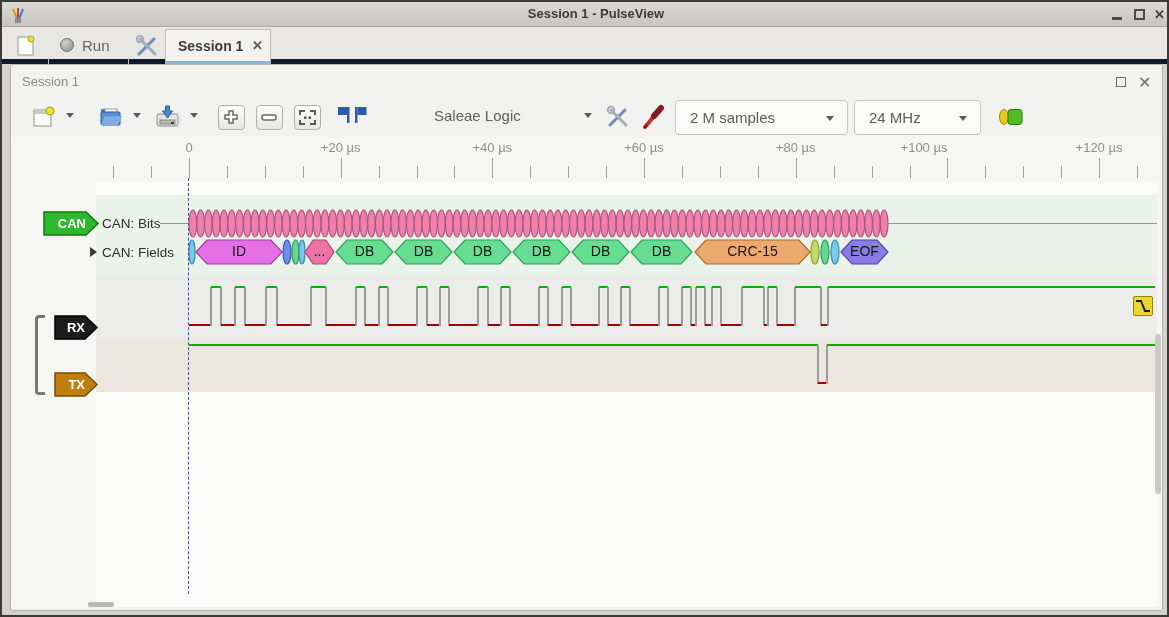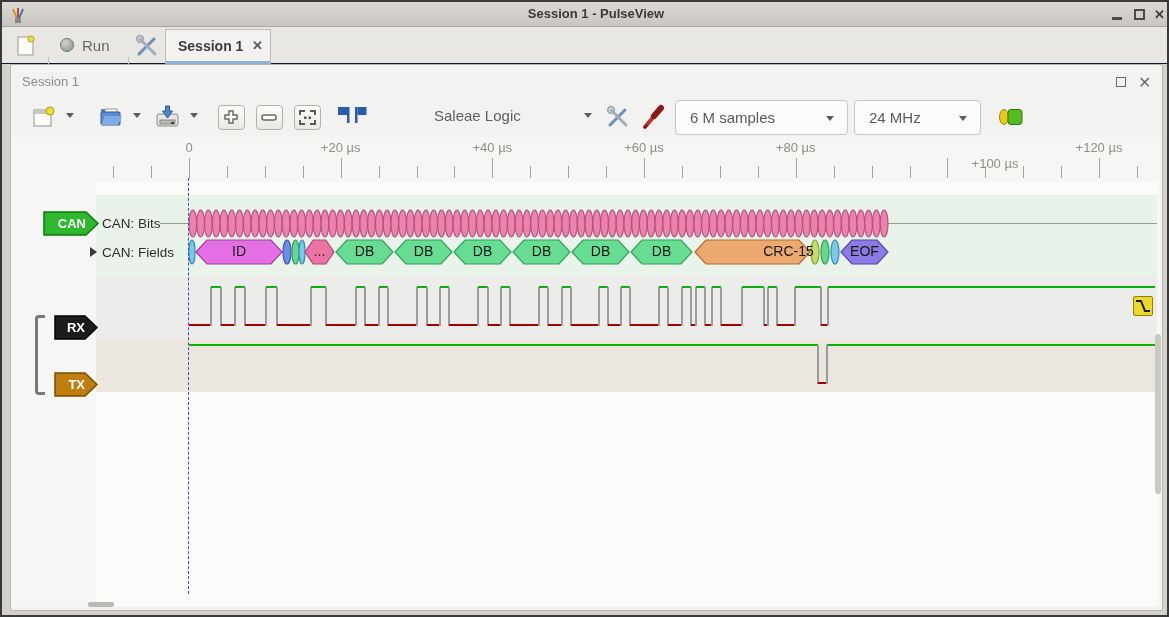--- a/index.html
+++ b/index.html
@@ -14,21 +14,21 @@
     background:linear-gradient(#dcd8d3,#c9c5c0); border-bottom:1px solid #aaa6a1; }
   #win-title { left:0; right:0; top:4px; text-align:center; font-size:13px;
     font-weight:bold; color:#3a3a3a;margin-left:23px; }
   .winctl { top:7px; width:14px; height:12px; cursor:default; }
   .winmin { border-bottom:3px solid #4a4a4a; height:11px; width:10px; }
   .winmax { border:2px solid #4a4a4a; width:11px; height:11px; }
   .winclose { font-size:13px; font-weight:bold; color:#3e3e3e; line-height:12px; }
 
   
   #main-toolbar { left:0; top:25px; width:100%; height:37px; background:#e9e7e3;
-    border-bottom:1px solid #0f172a; }
+    border-bottom:5px solid #0f172a; }
   .vsep { top:30px; width:1px; height:28px; background:#c6c3be; }
   .tbtn { border-radius:3px; }
   #run-label { color:#666; font-size:15px; }
   #tab { left:163px; top:2px; width:106px; height:35px; background:#f3f2f0;
     border:1px solid #c0bdb8; border-bottom:3px solid #8cb4da; }
   #tab-label { font-size:14px; font-weight:bold; color:#3c3c3c; left:12px; top:8px; }
   .xglyph { color:#5a5a5a; font-size:13px; font-weight:bold; }
 
   
   #panel { left:8px; top:62px; width:1153px; height:547px; background:#f2f2f0;
@@ -203,21 +203,21 @@
     </div>
     <div class="abs" style="left:629px;top:5px;width:26px;height:28px">
       <svg width="26" height="28">
         <line x1="5" y1="24" x2="16" y2="11" stroke="#c23030" stroke-width="4" stroke-linecap="round"></line>
         <line x1="14" y1="13" x2="21" y2="5" stroke="#8a1a1a" stroke-width="6" stroke-linecap="round"></line>
         <line x1="4" y1="25" x2="7" y2="22" stroke="#7a1010" stroke-width="2"></line>
       </svg>
     </div>
 
     <div class="abs combo" style="left:664px;top:2px;width:173px">
-      <div class="combo-text">6 M samples</div>
+      <div class="combo-text">2 M samples</div>
       <div class="abs dd-arrow" style="left:150px;top:15px"></div>
     </div>
     <div class="abs combo" style="left:843px;top:2px;width:127px">
       <div class="combo-text">24 MHz</div>
       <div class="abs dd-arrow" style="left:104px;top:15px"></div>
     </div>
 
     <div class="abs" style="left:986px;top:8px;width:28px;height:22px">
       <svg width="28" height="22">
         <ellipse cx="7" cy="11" rx="4.5" ry="7.5" fill="#e8c820" stroke="#a08800"></ellipse>
@@ -265,21 +265,21 @@
         <div class="ruler-label" style="position: absolute; left: 178px;">0</div>
         <div class="tick major" style="position: absolute; left: 329.7px;"></div>
         <div class="ruler-label" style="position: absolute; left: 329.7px;">+20 µs</div>
         <div class="tick major" style="position: absolute; left: 481.3px;"></div>
         <div class="ruler-label" style="position: absolute; left: 481.3px;">+40 µs</div>
         <div class="tick major" style="position: absolute; left: 633px;"></div>
         <div class="ruler-label" style="position: absolute; left: 633px;">+60 µs</div>
         <div class="tick major" style="position: absolute; left: 784.7px;"></div>
         <div class="ruler-label" style="position: absolute; left: 784.7px;">+80 µs</div>
         <div class="tick major" style="position: absolute; left: 936.3px;"></div>
-        <div class="ruler-label" style="position: absolute; left: 984px; margin-top: 16px;">+100 µs</div>
+        <div class="ruler-label" style="position: absolute; left: 913px;">+100 µs</div>
         <div class="tick major" style="position: absolute; left: 1088px;"></div>
         <div class="ruler-label" style="position: absolute; left: 1088px;">+120 µs</div>
       </div>
 
     <div class="abs row-arrow" style="left:79px;top:81px"></div>
     <div class="abs row-label" style="left:91px;top:79px">CAN: Bits</div>
     <div class="abs bits-line" style="left:149px;top:86px;width:28px"></div>
     <div class="abs bits-line" style="left:869px;top:86px;width:277px"></div>
     <div class="abs row-arrow" style="left:79px;top:110px"></div>
     <div class="abs row-label" style="left:91px;top:108px">CAN: Fields</div>
@@ -491,21 +491,21 @@
     <div id="labels-layer" class="abs" style="left:0;top:0;width:1151px;height:470px;
          pointer-events:none">
         <div class="f-label" style="position: absolute; left: 228px; top: 106px;">ID</div>
         <div class="f-label" style="position: absolute; left: 308.5px; top: 106px;">...</div>
         <div class="f-label" style="position: absolute; left: 353.5px; top: 106px;">DB</div>
         <div class="f-label" style="position: absolute; left: 412.5px; top: 106px;">DB</div>
         <div class="f-label" style="position: absolute; left: 471.5px; top: 106px;">DB</div>
         <div class="f-label" style="position: absolute; left: 530.5px; top: 106px;">DB</div>
         <div class="f-label" style="position: absolute; left: 589.5px; top: 106px;">DB</div>
         <div class="f-label" style="position: absolute; left: 650.5px; top: 106px;">DB</div>
-        <div class="f-label" style="position: absolute; left: 741.5px; top: 106px; margin-left: 36px;">CRC-15</div>
+        <div class="f-label" style="position: absolute; left: 741.5px; top: 106px;">CRC-15</div>
         <div class="f-label" style="position: absolute; left: 853.5px; top: 106px;">EOF</div>
         <div class="tag-text" style="position: absolute; left: 33px; top: 78.5px; width: 42px;">CAN</div>
         <div class="tag-text" style="position: absolute; left: 44px; top: 182.5px; width: 30px;">RX</div>
         <div class="tag-text" style="position: absolute; left: 44px; top: 239.5px; width: 30px;">TX</div>
       </div>
 
     <div id="bracket" class="abs"></div>
 
     <div id="trigger-badge" class="abs">
       <svg width="18" height="18">

